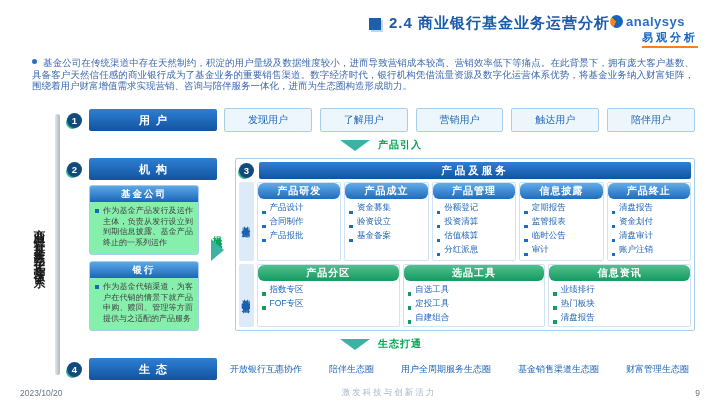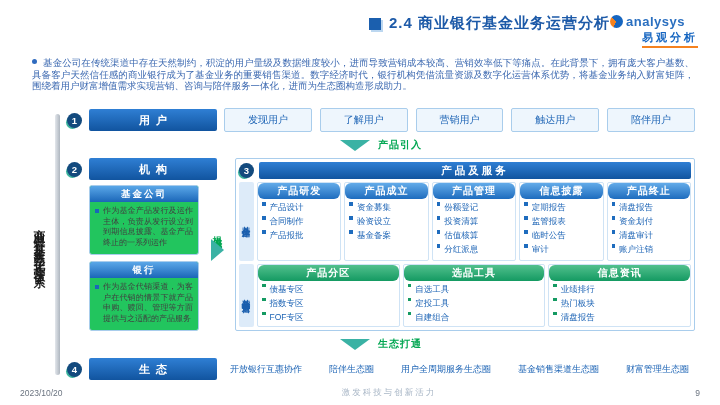--- a/index.html
+++ b/index.html
@@ -36,21 +36,21 @@
 
   .arrow-row{height:20px;display:flex;align-items:center;justify-content:center;gap:8px;}
   .down-arrow{width:0;height:0;border-left:15px solid transparent;border-right:15px solid transparent;border-top:11px solid #3ab2a4;}
   .arrow-label{color:#00a651;font-size:10px;font-weight:bold;letter-spacing:1px;}
 
   
   .middle{flex:1;display:flex;gap:3px;}
   .org-col{width:132px;display:flex;flex-direction:column;gap:5px;flex:none;}
   .org-head{display:flex;align-items:center;gap:7px;}
   .org-cards{margin-left:22px;flex:1;display:flex;flex-direction:column;gap:6px;}
-  .card{flex:1;border:1px solid #a9cdec;background:#22c55e;border-radius:3px;display:flex;flex-direction:column;overflow:hidden;}
+  .card{flex:1;border:1px solid #a9cdec;background:#86efac;border-radius:3px;display:flex;flex-direction:column;overflow:hidden;}
   .card-hdr{height:16px;background:linear-gradient(180deg,#5aa7e8,#1b66b8);color:#fff;font-size:9.5px;font-weight:bold;display:flex;align-items:center;justify-content:center;letter-spacing:2px;flex:none;}
   .card-body{padding:4px 5px;display:flex;gap:4px;font-size:8px;line-height:10.5px;color:#404040;text-align:justify;}
   .sq{width:4px;height:4px;background:#1b66b8;margin-top:3px;flex:none;}
 
   .serve{width:30px;display:flex;flex-direction:column;align-items:center;justify-content:center;gap:3px;flex:none;}
   .serve-label{writing-mode:vertical-rl;text-orientation:upright;color:#00a651;font-size:9.5px;font-weight:bold;letter-spacing:2px;}
   .right-arrow{width:0;height:0;border-top:11px solid transparent;border-bottom:11px solid transparent;border-left:13px solid #3ab2a4;}
 
   .products{flex:1;border:1px solid #a9cdec;border-radius:2px;padding:3px;display:flex;flex-direction:column;gap:3px;min-width:0;}
   .prod-head{display:flex;align-items:center;gap:5px;}
@@ -58,21 +58,21 @@
   .sub-row{display:flex;gap:3px;min-height:0;}
   .sub-row.ops{flex:1.25;}
   .sub-row.sales{flex:1;}
   .side-bar{width:15px;background:#ddebf9;color:#1b5fae;writing-mode:vertical-rl;text-orientation:upright;font-size:8.5px;font-weight:bold;display:flex;align-items:center;justify-content:center;border-radius:2px;flex:none;letter-spacing:1px;}
   .grid5{flex:1;display:grid;grid-template-columns:repeat(5,1fr);gap:3px;min-width:0;}
   .grid3{flex:1;display:grid;grid-template-columns:repeat(3,1fr);gap:3px;min-width:0;}
   .col{border:1px solid #cfe3f5;border-radius:2px;background:#fff;display:flex;flex-direction:column;overflow:hidden;}
   .col-hdr{height:16px;background:linear-gradient(180deg,#63abe9,#1e6cbe);color:#fff;font-size:10px;font-weight:bold;display:flex;align-items:center;justify-content:center;flex:none;letter-spacing:1px;border-radius:6px;}
   .col.green .col-hdr{background:linear-gradient(180deg,#52c08d,#149a62);}
   .col-items{padding:3px 4px;display:flex;flex-direction:column;gap:2px;}
-  .col-item{display:flex;align-items:flex-start;gap:4px;font-size:8.5px;color:#1d64b5;white-space:nowrap;}
+  .col-item{display:flex;align-items:flex-end;gap:4px;font-size:8.5px;color:#1d64b5;white-space:nowrap;}
   .col-item .b{width:3.5px;height:3.5px;background:#1e6cbe;flex:none;}
   .col.green .col-item .b{background:#149a62;}
 
   .eco-items{flex:1;display:flex;justify-content:space-between;align-items:center;padding:0 6px;}
   .eco-item{font-size:9px;color:#1d64b5;white-space:nowrap;}
 
   
   .footer{position:absolute;left:20px;right:20px;bottom:6px;display:flex;justify-content:space-between;align-items:center;font-size:8.5px;color:#6b7480;}
   .footer .slogan{color:#a8b6c6;letter-spacing:2px;padding-left:20px;}
 </style>
@@ -262,24 +262,20 @@
           </div>
 
           <div class="sub-row sales">
             <div class="side-bar">基金销售运营</div>
             <div class="grid3">
               <div class="col green">
                 <div class="col-hdr">产品分区</div>
                 <div class="col-items">
                   <div class="col-item">
                       <span class="b"></span>
-                      <span>债基专区</span>
-                    </div>
-                  <div class="col-item">
-                      <span class="b"></span>
                       <span>指数专区</span>
                     </div>
                   <div class="col-item">
                       <span class="b"></span>
                       <span>FOF专区</span>
                     </div>
                 </div>
               </div>
               <div class="col green">
                 <div class="col-hdr">选品工具</div>

